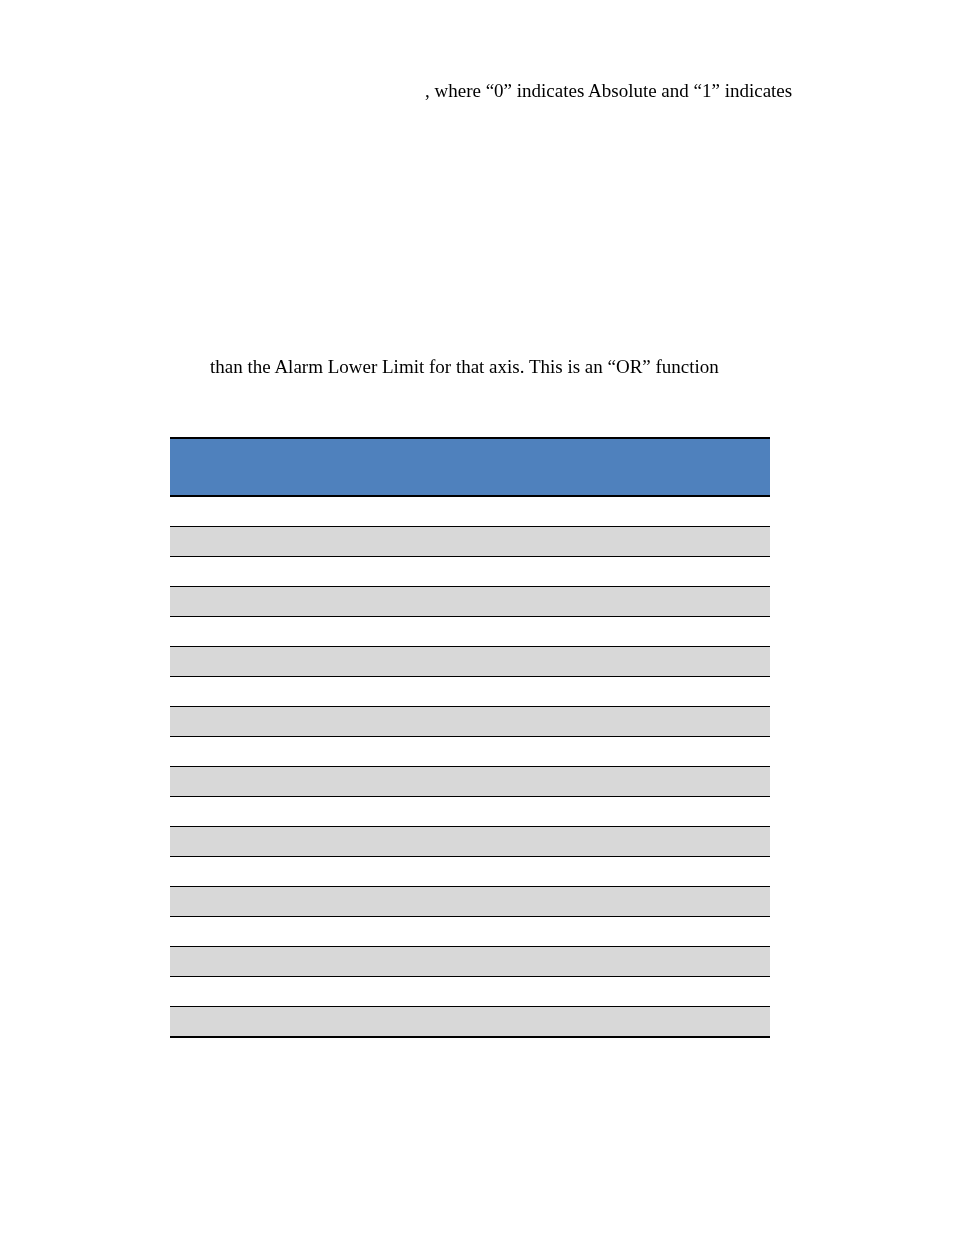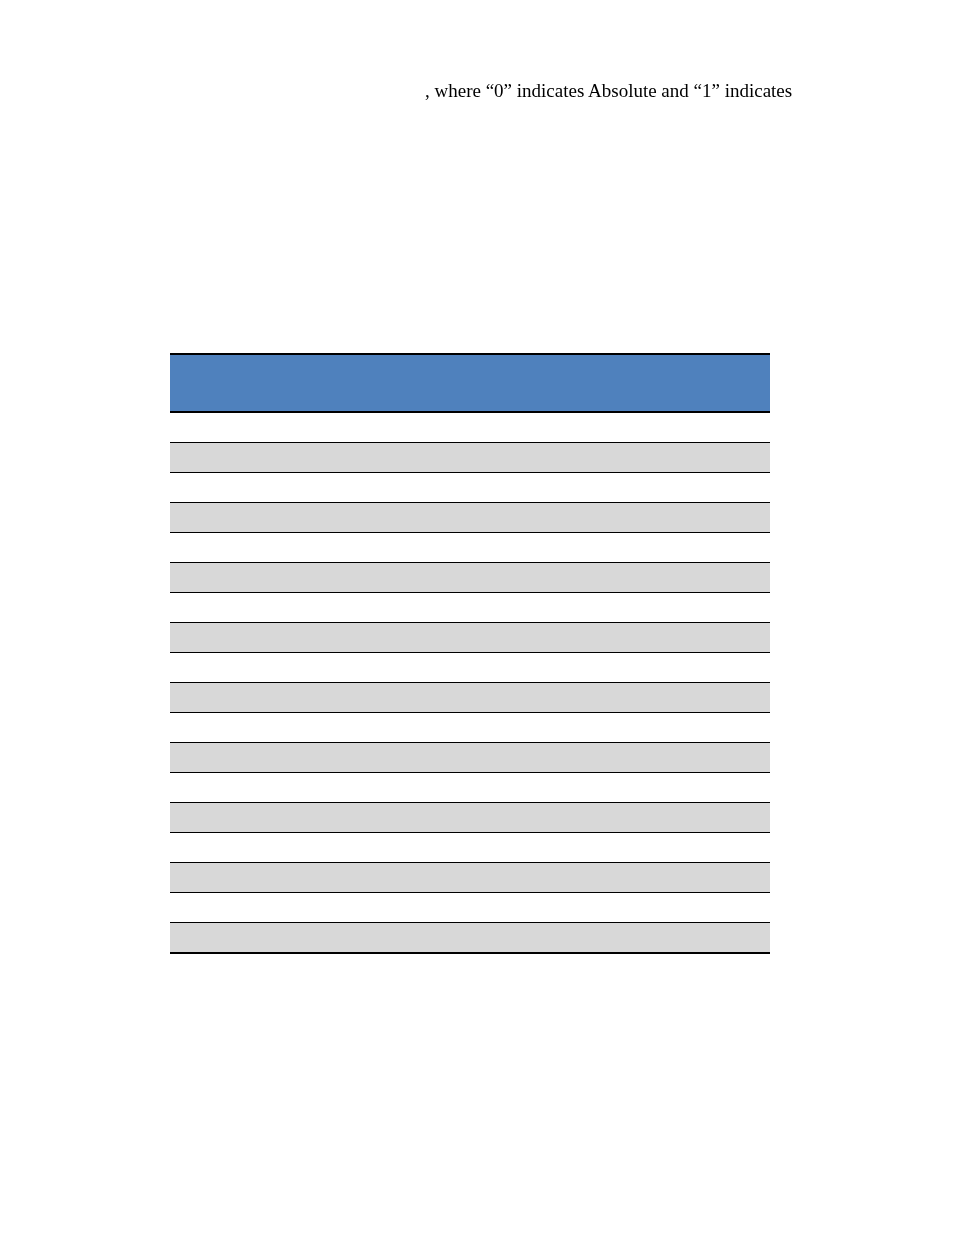--- a/index.html
+++ b/index.html
@@ -62,20 +62,21 @@
   tbody tr.even td { background: #d8d8d8; }
   tbody tr.last td { border-bottom: 2.5px solid #000000; }
 </style>
 </head>
 <body>
 
 <div class="page">
 
   <div class="bodytext frag1">, where “0” indicates Absolute and “1” indicates</div>
 
+  <div class="bodytext frag2">than the Alarm Lower Limit for that axis.  This is an “OR” function</div>
 
   <div class="tablewrap">
     <table>
       <colgroup>
         <col class="c1">
           <col class="c2">
           <col class="c3">
           <col class="c4">
       </colgroup>
       <thead>

